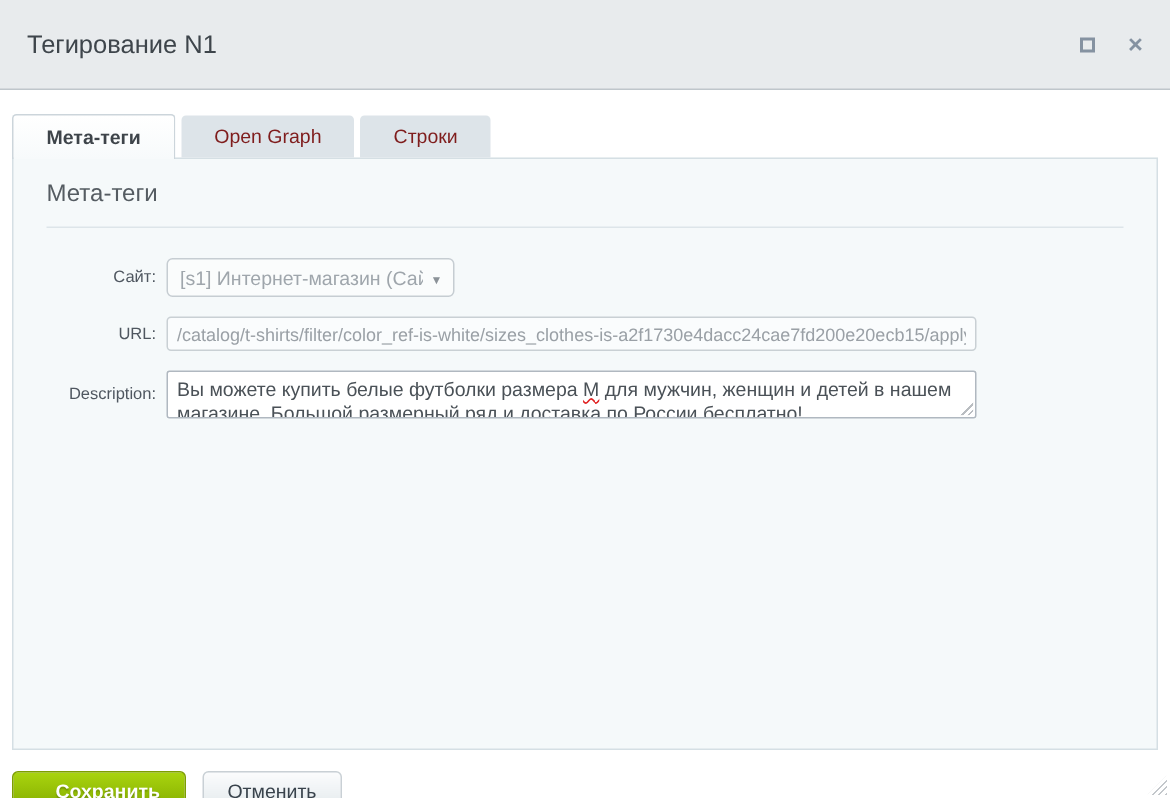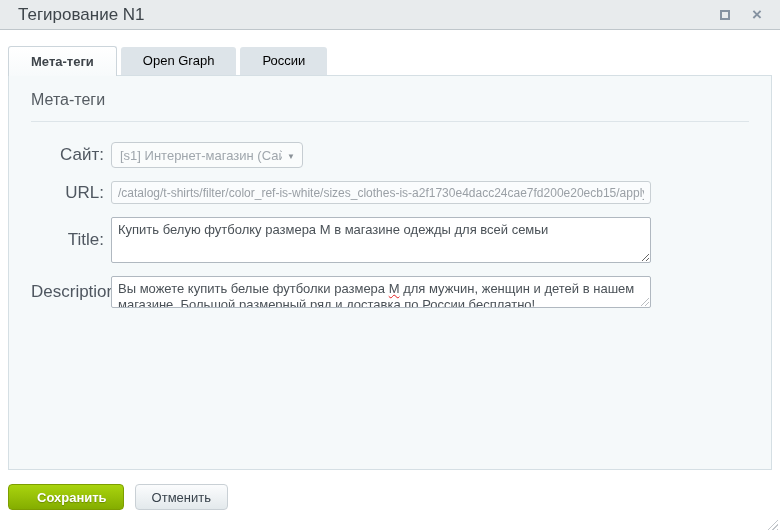--- a/index.html
+++ b/index.html
@@ -3,57 +3,57 @@
 <meta charset="utf-8">
 <style>
   * { box-sizing: border-box; margin: 0; padding: 0; }
   html, body { width: 780px; height: 532px; overflow: hidden; }
   body { font-family: "Liberation Sans", sans-serif; background: #ffffff; }
 
   .dialog { position: relative; width: 780px; height: 532px; background: #fff; }
 
   
   .titlebar {
-    height: 30px; background: #e8ebed; border-bottom: 1px solid #bfc6cb;
+    height: 60px; background: #e8ebed; border-bottom: 1px solid #bfc6cb;
     display: flex; align-items: center; padding: 0 14px 0 18px;
   }
   .titlebar .title { font-size: 17px; color: #3e454b; flex: 1 1 auto; }
   .controls { display: flex; align-items: center; gap: 14px; }
   .ctl-btn { width: 18px; height: 18px; display: flex; align-items: center; justify-content: center; cursor: pointer; }
   .sq { width: 10px; height: 10px; border: 2px solid #8592a1; display: inline-block; }
   .x-glyph { font-size: 17px; font-weight: bold; color: #8592a1; line-height: 1; }
 
   
   .tabs {
     display: flex; align-items: flex-end; padding-left: 8px; gap: 4px;
     margin-top: 16px; position: relative; z-index: 2;
   }
   .tab {
     height: 28px; line-height: 28px; padding: 0 22px; font-size: 13px;
-    color: #000000; background: #dde4e9; border-radius: 3px 3px 0 0;
+    color: #7f1d1d; background: #dde4e9; border-radius: 3px 3px 0 0;
     cursor: pointer; white-space: nowrap;
   }
   .tab.active {
     height: 30px; line-height: 29px; margin-bottom: -1px;
     background: linear-gradient(#ffffff, #f7fafb);
     border: 1px solid #ccd5db; border-bottom: none;
     color: #3e444a; font-weight: bold;
   }
 
   
   .panel {
     position: relative; z-index: 1; margin: 0 8px; height: 395px;
     background: #f5f9fa; border: 1px solid #d5dfe4;
   }
   .panel-heading { font-size: 16px; color: #555c62; padding: 15px 22px 12px 22px; }
   .hrule { border-top: 1px solid #dde5e9; margin: 0 22px 20px 22px; }
 
   .form-row { display: flex; align-items: center; margin: 0 0 13px 22px; }
   .form-label {
-    width: 80px; text-align: right; padding-right: 7px; font-size: 17px;
+    width: 80px; text-align: right; padding-right: 7px; font-size: 11px;
     color: #4f5760; flex: 0 0 auto;
   }
   .field-col { flex: 0 0 auto; position: relative; }
 
   .select-box {
     width: 192px; height: 26px; background: #fafcfc; border: 1px solid #c6cdd2;
     border-radius: 4px; display: flex; align-items: center; padding: 0 20px 0 8px;
     cursor: default; position: relative;
   }
   .select-text {
@@ -126,21 +126,21 @@
       </span>
       <span class="ctl-btn">
         <span class="x-glyph">×</span>
       </span>
     </span>
   </div>
 
   <div class="tabs">
     <div class="tab active">Мета-теги</div>
     <div class="tab">Open Graph</div>
-    <div class="tab">России</div>
+    <div class="tab">Строки</div>
   </div>
 
   <div class="panel">
     <div class="panel-heading">Мета-теги</div>
     <div class="hrule"></div>
 
     <div class="form-row">
       <span class="form-label">Сайт:</span>
       <span class="field-col">
         <span class="select-box">
@@ -150,26 +150,20 @@
       </span>
     </div>
 
     <div class="form-row">
       <span class="form-label">URL:</span>
       <span class="field-col">
         <input class="url-input" type="text" readonly="" value="/catalog/t-shirts/filter/color_ref-is-white/sizes_clothes-is-a2f1730e4dacc24cae7fd200e20ecb15/apply/" style="">
       </span>
     </div>
 
-    <div class="form-row">
-      <span class="form-label">Title:</span>
-      <span class="field-col">
-        <textarea class="ta ta-title" style="">Купить белую футболку размера М в магазине одежды для всей семьи</textarea>
-      </span>
-    </div>
 
     <div class="form-row">
       <span class="form-label">Description:</span>
       <span class="field-col">
         <span class="fake-ta" style="display:block; position:relative;"><span>Вы можете купить белые футболки размера </span><span class="misspell">М</span><span> для мужчин, женщин и детей в нашем магазине. Большой размерный ряд и доставка по России бесплатно!</span><span class="grip"></span></span>
       </span>
     </div>
 
   </div>
 

